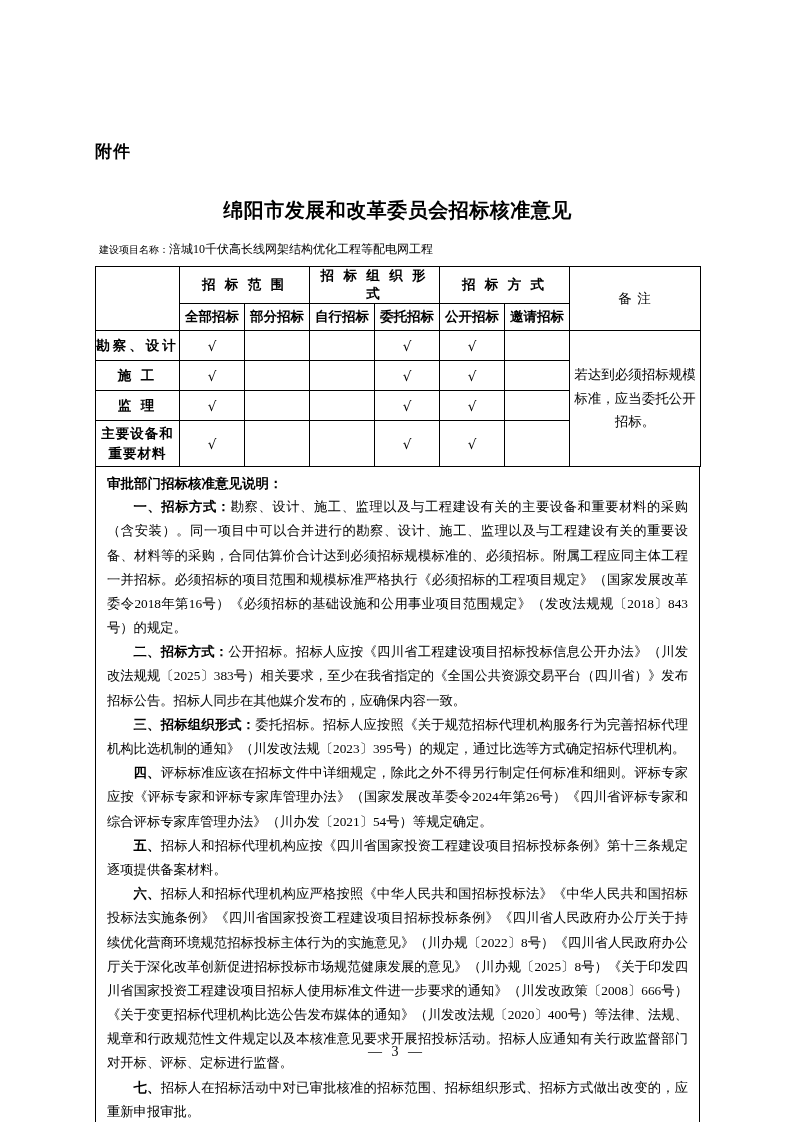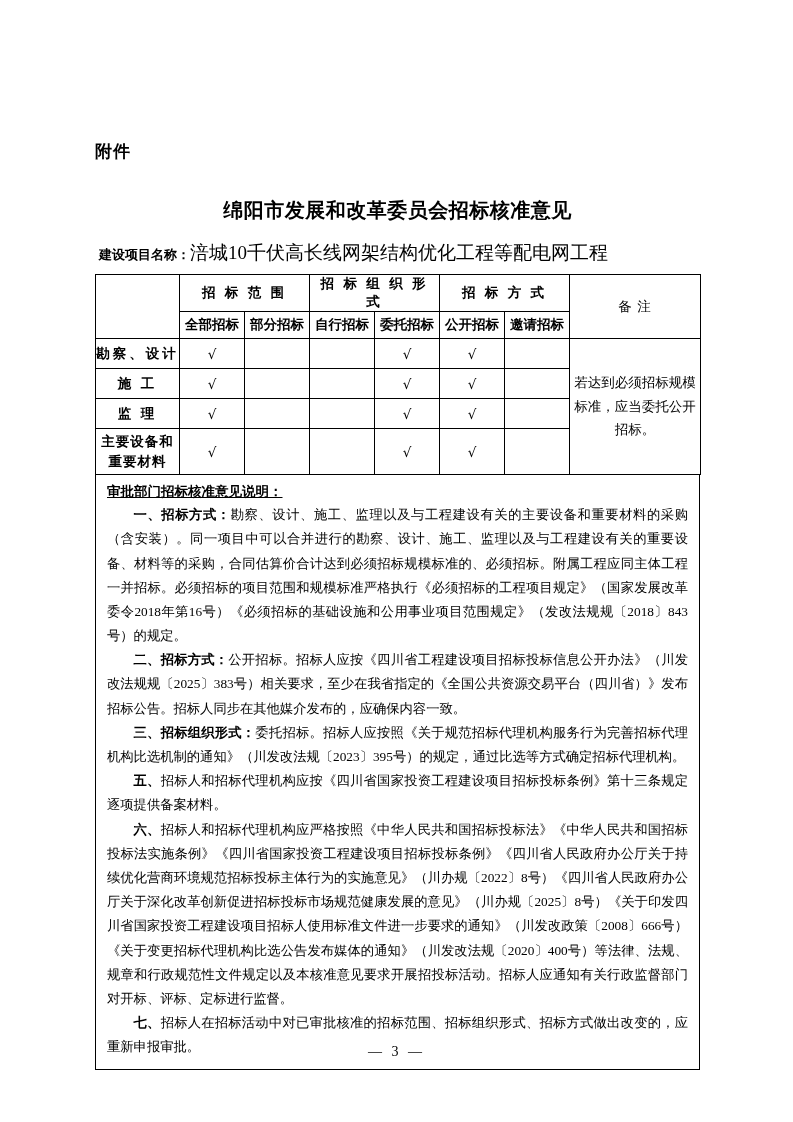--- a/index.html
+++ b/index.html
@@ -42,25 +42,25 @@
     font-weight: bold;
     letter-spacing: 0.5px;
     margin: 14px 0 16px 0;
   }
   .project-line {
     font-size: 14.5px;
     margin: 0 0 8px 4px;
     white-space: nowrap;
   }
   .project-line .plabel {
-    font-weight: bold;
-    font-size: 13px;
+    font-weight: normal;
+    font-size: 10px;
   }
   .project-line .pvalue {
-    font-size: 19px;
+    font-size: 12px;
   }
 
   table.main {
     border-collapse: collapse;
     width: 605px;
     table-layout: fixed;
   }
   table.main td, table.main th {
     border: 1px solid #000000;
     text-align: center;
@@ -107,21 +107,20 @@
     border: 1px solid #000000;
     border-top: none;
     width: 605px;
     box-sizing: border-box;
     padding: 8px 11px 10px 11px;
   }
   .notes-title {
     font-size: 13.5px;
     font-weight: bold;
     margin: 0 0 2px 0;
-    text-decoration: underline;
   }
   .notes-wrap p {
     margin: 0;
     font-size: 13.3px;
     line-height: 1.82;
     text-align: justify;
     text-justify: inter-ideograph;
     text-indent: 2em;
   }
   .notes-wrap p b {
@@ -221,20 +220,21 @@
         </tr>
       </tbody>
     </table>
 
     <div class="notes-wrap">
       <div class="notes-title">审批部门招标核准意见说明：</div>
 
       <p><b>一、招标方式：</b><span>勘察、设计、施工、监理以及与工程建设有关的主要设备和重要材料的采购（含安装）。同一项目中可以合并进行的勘察、设计、施工、监理以及与工程建设有关的重要设备、材料等的采购，合同估算价合计达到必须招标规模标准的、必须招标。附属工程应同主体工程一并招标。必须招标的项目范围和规模标准严格执行《必须招标的工程项目规定》（国家发展改革委令2018年第16号）《必须招标的基础设施和公用事业项目范围规定》（发改法规规〔2018〕843号）的规定。</span></p>
       <p><b>二、招标方式：</b><span>公开招标。招标人应按《四川省工程建设项目招标投标信息公开办法》（川发改法规规〔2025〕383号）相关要求，至少在我省指定的《全国公共资源交易平台（四川省）》发布招标公告。招标人同步在其他媒介发布的，应确保内容一致。</span></p>
       <p><b>三、招标组织形式：</b><span>委托招标。招标人应按照《关于规范招标代理机构服务行为完善招标代理机构比选机制的通知》（川发改法规〔2023〕395号）的规定，通过比选等方式确定招标代理机构。</span></p>
+      <p><b>四、</b><span>评标标准应该在招标文件中详细规定，除此之外不得另行制定任何标准和细则。评标专家应按《评标专家和评标专家库管理办法》（国家发展改革委令2024年第26号）《四川省评标专家和综合评标专家库管理办法》（川办发〔2021〕54号）等规定确定。</span></p>
       <p><b>五、</b><span>招标人和招标代理机构应按《四川省国家投资工程建设项目招标投标条例》第十三条规定逐项提供备案材料。</span></p>
       <p><b>六、</b><span>招标人和招标代理机构应严格按照《中华人民共和国招标投标法》《中华人民共和国招标投标法实施条例》《四川省国家投资工程建设项目招标投标条例》《四川省人民政府办公厅关于持续优化营商环境规范招标投标主体行为的实施意见》（川办规〔2022〕8号）《四川省人民政府办公厅关于深化改革创新促进招标投标市场规范健康发展的意见》（川办规〔2025〕8号）《关于印发四川省国家投资工程建设项目招标人使用标准文件进一步要求的通知》（川发改政策〔2008〕666号）《关于变更招标代理机构比选公告发布媒体的通知》（川发改法规〔2020〕400号）等法律、法规、规章和行政规范性文件规定以及本核准意见要求开展招投标活动。招标人应通知有关行政监督部门对开标、评标、定标进行监督。</span></p>
       <p><b>七、</b><span>招标人在招标活动中对已审批核准的招标范围、招标组织形式、招标方式做出改变的，应重新申报审批。</span></p>
 
     </div>
 
   </div>
 
   <div class="page-number">— 3 —</div>
 </div>

